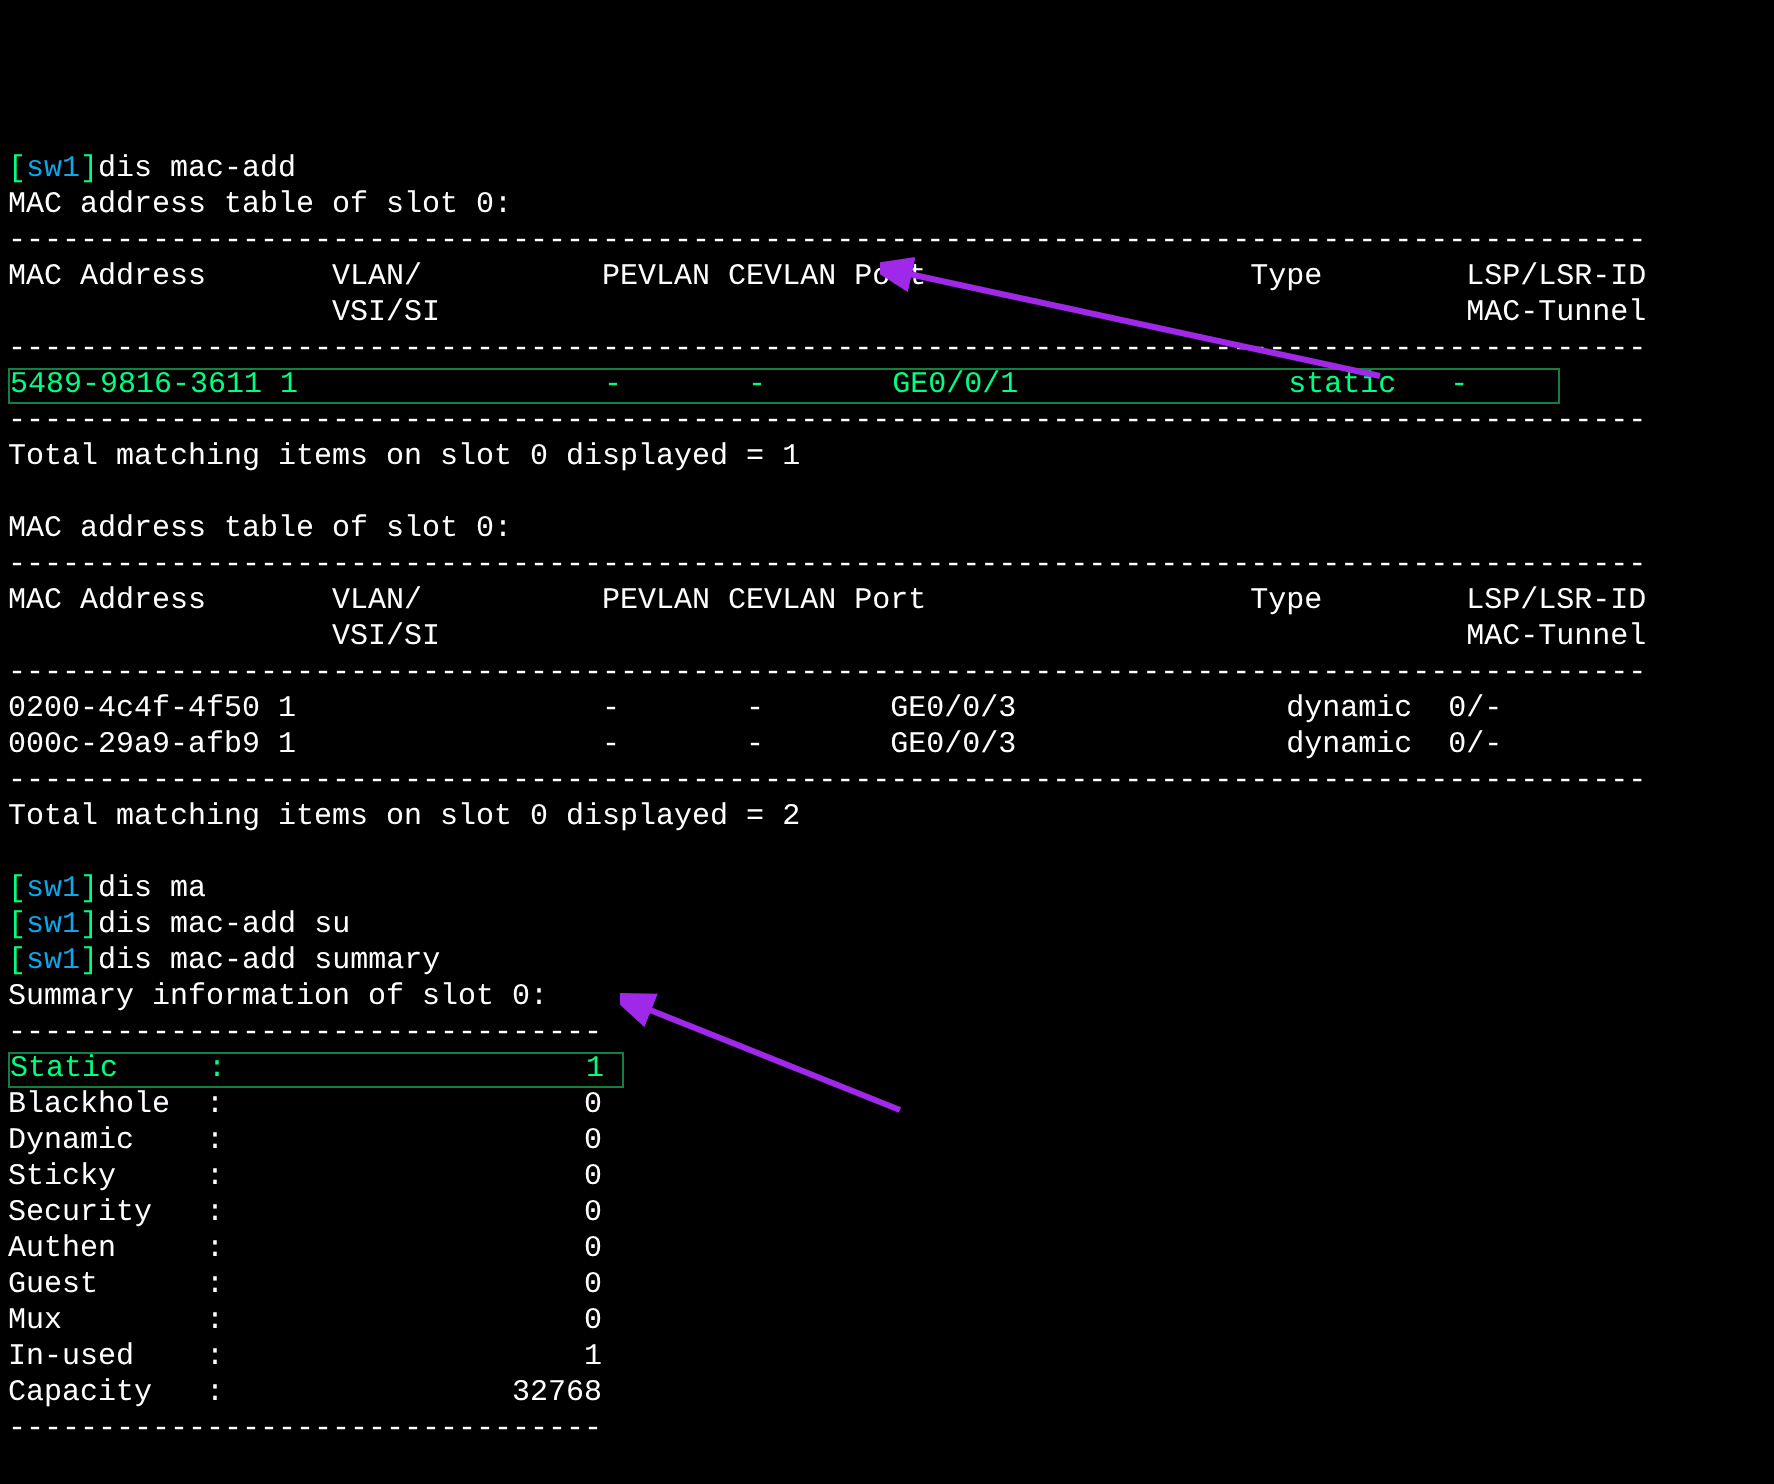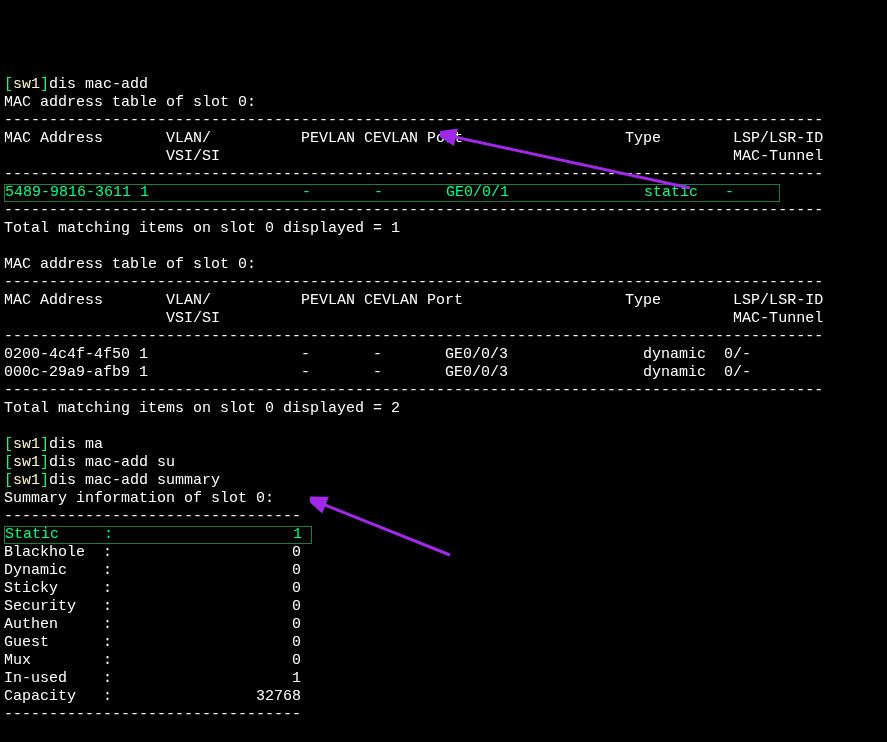--- a/index.html
+++ b/index.html
@@ -12,21 +12,21 @@
     color: #00ff80;
     white-space: pre;
     overflow: hidden;
     width: 887px;
     height: 742px;
     box-sizing: border-box;
     position: relative;
   }
   .ln { white-space: pre; }
   .bracket { color: #00ff80; }
-  .prompt-inner { color: #fef9c3; }
+  .prompt-inner { color: #0ea5e9; }
   .cmd, .txt { color: #ffffff; }
   .hl-row {
     display: inline-block;
     border: 1px solid #15803d;
     box-sizing: border-box;
     padding: 0 0;
     line-height: 16px;
   }
   svg.arrow {
     position: absolute;

